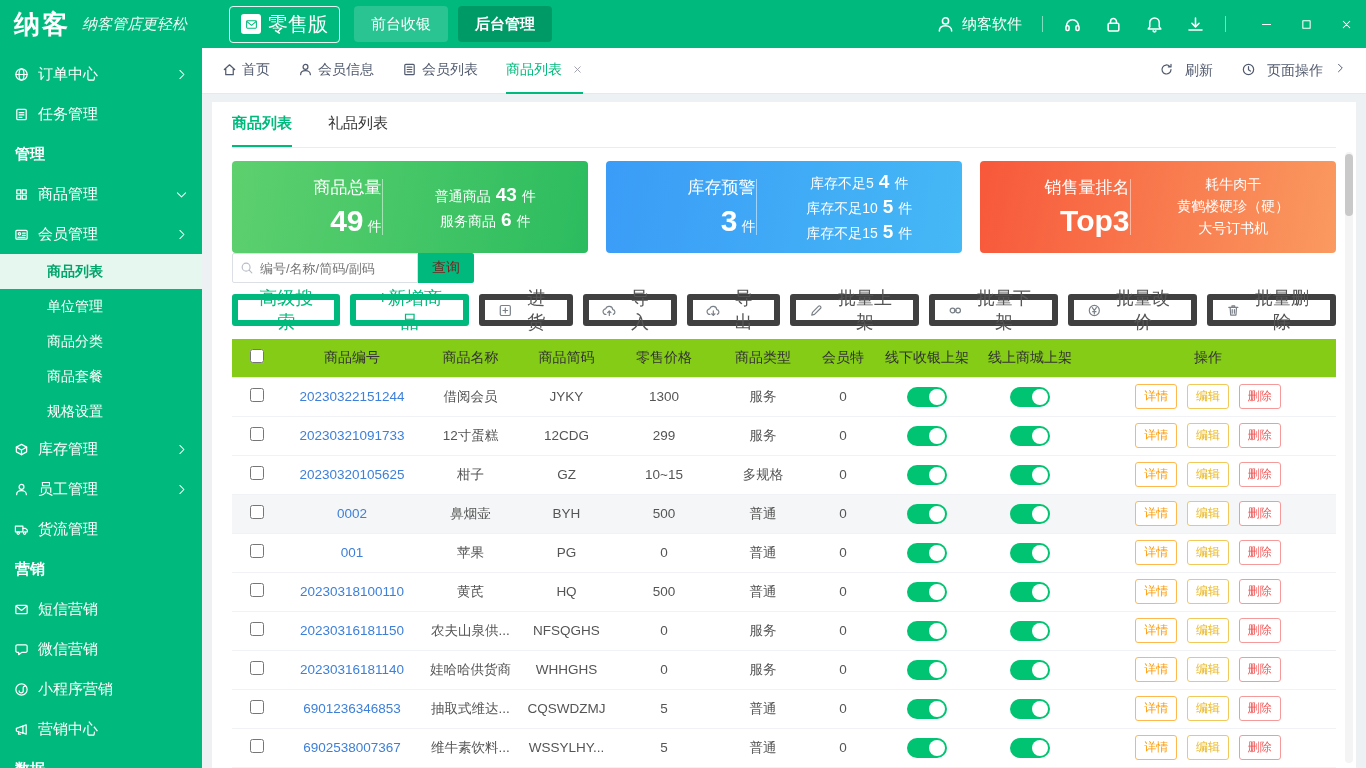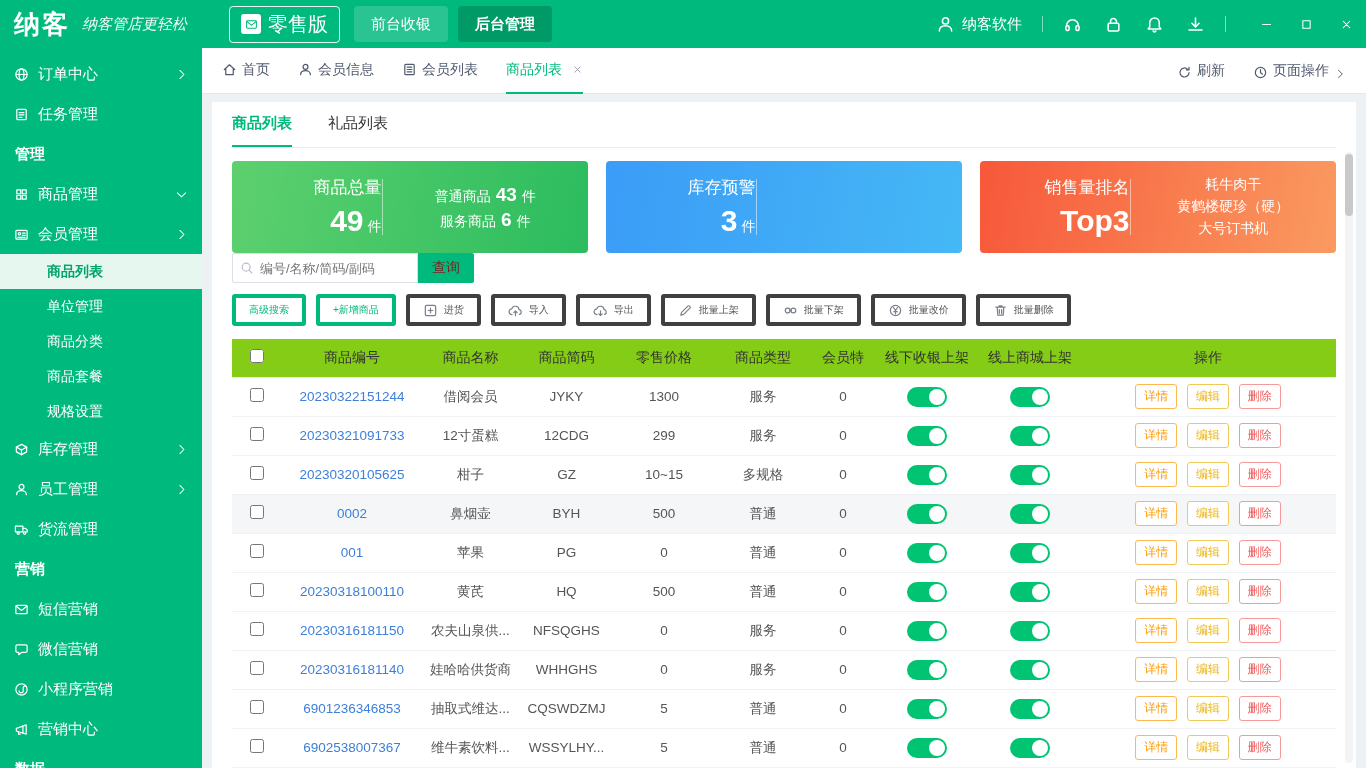--- a/index.html
+++ b/index.html
@@ -53,21 +53,21 @@
   
   .main{flex:1;display:flex;flex-direction:column;overflow:hidden}
 
   
   .crumbbar{height:46px;flex:0 0 46px;background:#fff;display:flex;align-items:center;padding:0 20px;border-bottom:1px solid #e8e8e8}
   .crumb{display:flex;align-items:center;gap:5px;margin-right:28px;color:#515a6e;height:46px;cursor:pointer;font-size:14px;border-bottom:2px solid transparent}
   .crumb.active{color:var(--green);border-bottom-color:var(--green)}
   .crumb .x{display:flex;margin-left:5px;color:#99a}
   .crumb .x svg{width:11px;height:11px}
   .crumb-right{margin-left:auto;display:flex;align-items:center;gap:28px;color:#515a6e;font-size:14px}
-  .crumb-right .act{display:flex;align-items:flex-end;gap:5px;cursor:pointer}
+  .crumb-right .act{display:flex;align-items:flex-start;gap:11px;cursor:pointer}
 
   
   .content-wrap{flex:1;margin:8px 10px 0;background:#fff;position:relative;overflow:hidden;padding:0 20px}
   .ctabs{height:46px;border-bottom:1px solid #ececec;display:flex;align-items:stretch;gap:36px}
   .ctab{display:flex;align-items:center;font-size:15px;cursor:pointer;border-bottom:2px solid transparent;color:#333}
   .ctab.active{color:var(--green);border-bottom-color:var(--green);font-weight:bold}
 
   
   .cards{display:flex;gap:18px;margin-top:13px}
   .card{flex:1;height:92px;border-radius:4px;color:#fff;display:flex;align-items:center}
@@ -86,21 +86,21 @@
   
   .search-row{display:flex;align-items:center}
   .search-box{display:flex;position:relative}
   .search-box .mag{position:absolute;left:8px;top:8px;color:#b6bcc6;display:flex}
   .search-box .mag svg{width:14px;height:14px}
   .search-input{width:186px;height:30px;border:1px solid #dcdfe6;border-radius:2px 0 0 2px;
     padding:0 8px 0 27px;font-size:13px;color:#333;outline:none;font-family:inherit}
   .search-btn{width:56px;height:30px;background:var(--green);color:#7f1d1d;border:none;border-radius:0 2px 2px 0;
     font-size:14px;cursor:pointer;font-family:inherit}
   .toolbar{margin-top:11px;display:flex;gap:10px}
-  .btn{height:32px;padding:0 13px;border:4px solid #404040;background:#fff;border-radius:3px;font-size:10px;color:#555;
+  .btn{height:32px;padding:0 13px;border:6px solid #404040;background:#fff;border-radius:3px;font-size:18px;color:#555;
     display:inline-flex;align-items:center;gap:6px;cursor:pointer;font-family:inherit}
   .btn.greenline{border-color:var(--green);color:var(--green)}
   .btn .sic{color:#7a8088}
 
   
   table{width:100%;border-collapse:collapse;margin-top:13px;table-layout:fixed}
   thead th{background:#84cc16;height:38px;font-weight:normal;color:#333;font-size:14px;text-align:center;
     border-bottom:1px solid #e9ecf0;overflow:hidden;white-space:nowrap}
   tbody td{height:39px;text-align:center;font-size:13.5px;color:#555;border-bottom:1px solid #f0f2f5;
     overflow:hidden;white-space:nowrap}
@@ -388,20 +388,25 @@
               <div><span>服务商品</span><span class="bignum">6</span><span>件</span></div>
             </div>
           </div>
 
           <div class="card blue">
             <div class="card-left">
               <div class="card-title">库存预警</div>
               <div class="card-value"><span>3</span><span class="card-unit">件</span></div>
             </div>
             <div class="card-div"></div>
+            <div class="card-right">
+              <div><span>库存不足5</span><span class="bignum">4</span><span>件</span></div>
+              <div><span>库存不足10</span><span class="bignum">5</span><span>件</span></div>
+              <div><span>库存不足15</span><span class="bignum">5</span><span>件</span></div>
+            </div>
           </div>
 
           <div class="card orange">
             <div class="card-left">
               <div class="card-title">销售量排名</div>
               <div class="card-value">Top3</div>
             </div>
             <div class="card-div"></div>
             <div class="card-right plain">
               <div>耗牛肉干</div>

